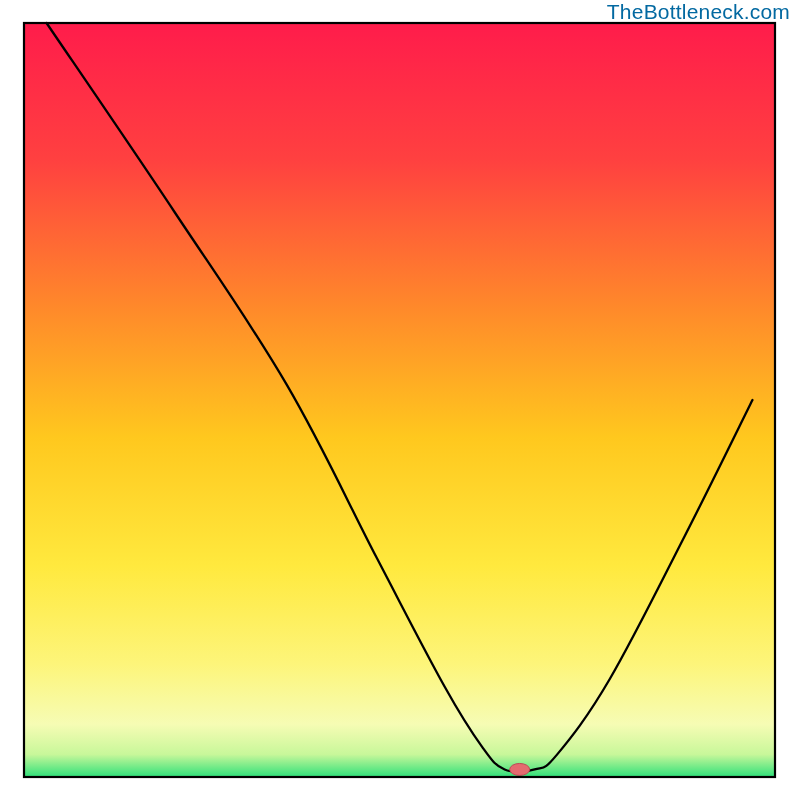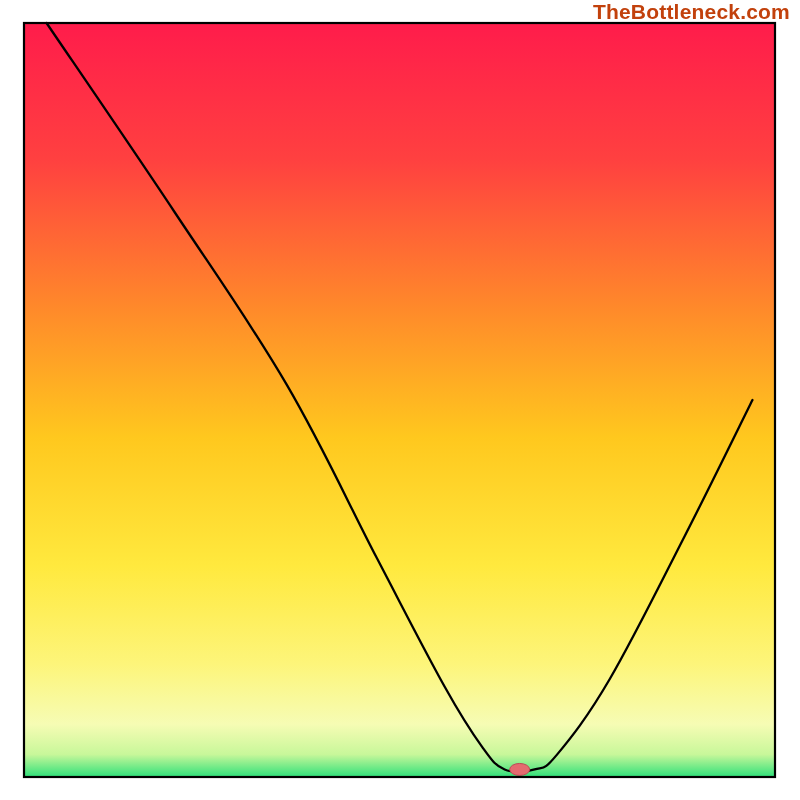--- a/index.html
+++ b/index.html
@@ -12,24 +12,24 @@
   }
   .stage {
     position: relative;
     width: 800px;
     height: 800px;
   }
   .watermark {
     position: absolute;
     top: 0;
     right: 10px;
-    color: #c2410c;
+    color: #0369a1;
     font-size: 21px;
     letter-spacing: 0.2px;
-    font-weight: 700;
+    font-weight: 400;
   }
   svg {
     position: absolute;
     left: 0;
     top: 0;
   }
 </style>
 </head>
 <body>
 

